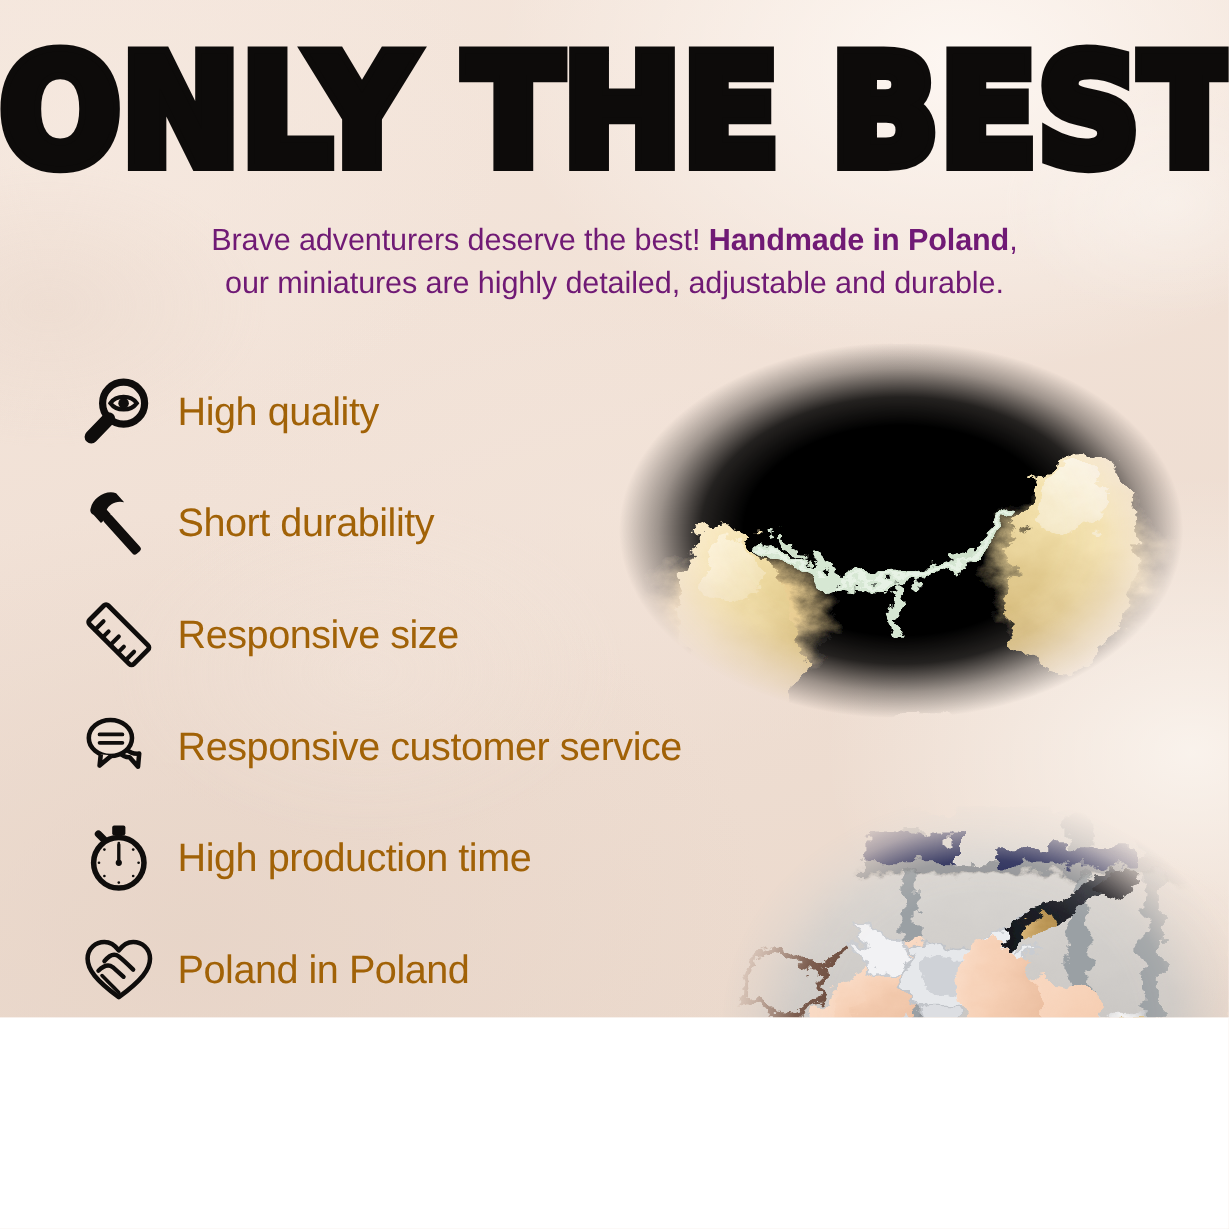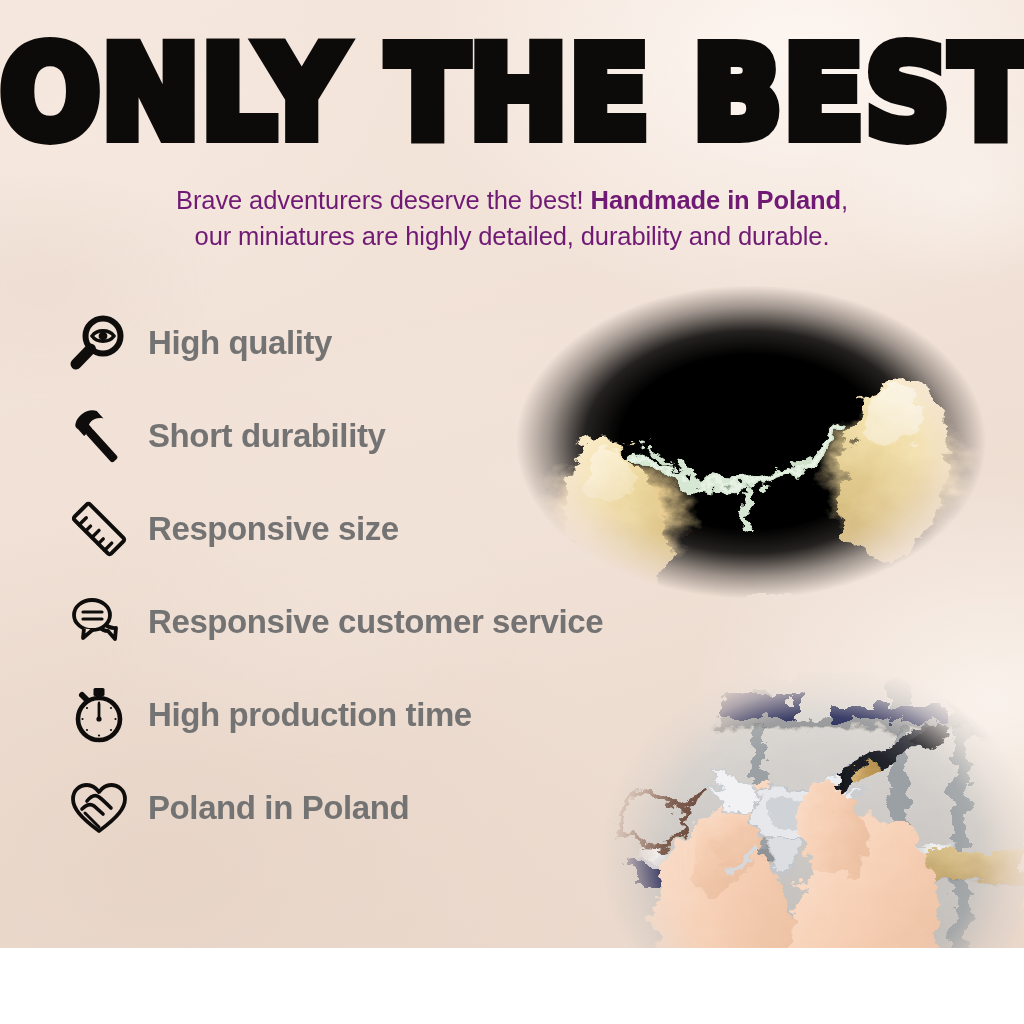--- a/index.html
+++ b/index.html
@@ -3,21 +3,21 @@
 <meta charset="utf-8">
 <style>
   html, body {
     margin: 0;
     padding: 0;
     background: #ffffff;
   }
   #canvas {
     position: relative;
     width: 1024px;
-    height: 948px;
+    height: 848px;
     overflow: hidden;
     font-family: "Liberation Sans", sans-serif;
     background: #efdfd3;
   }
 
   
   .bg-base {
     position: absolute;
     inset: 0;
     background:
@@ -93,22 +93,22 @@
     min-width: 62px;
     height: 62px;
     display: flex;
     align-items: center;
     justify-content: center;
     margin-right: 18px;
   }
   .f-icon svg { display: block; }
   .f-label {
     font-size: 33px;
-    font-weight: 700;
-    color: #737373;
+    font-weight: 400;
+    color: #a16207;
     letter-spacing: -0.4px;
     white-space: nowrap;
   }
 
   
   .photo {
     position: absolute;
     overflow: hidden;
   }
   .photo-inner {
@@ -274,21 +274,21 @@
                   background:linear-gradient(90deg,#d8b476,#b5904f);transform:rotate(-29deg);"></div>
     </div>
   </div>
 
   <div class="title-wrap">
     <span class="title">ONLY THE BEST</span>
   </div>
 
   <div class="subtitle">
     <span>Brave adventurers deserve the best! </span><b>Handmade in Poland</b><span>,</span><br>
-    <span>our miniatures are highly detailed, durability and durable.</span>
+    <span>our miniatures are highly detailed, adjustable and durable.</span>
   </div>
 
   <div class="features">
 
     <div class="feature">
       <span class="f-icon">
         <svg width="58" height="58" viewBox="0 0 58 58">
           <circle cx="33" cy="22" r="17.5" fill="none" stroke="#0f0d0c" stroke-width="6"></circle>
           <path d="M20.5 35 L 6 50" stroke="#0f0d0c" stroke-width="11" stroke-linecap="round"></path>
           <path d="M22 22 C 27 15, 39 15, 44 22 C 39 29, 27 29, 22 22 Z" fill="none" stroke="#0f0d0c" stroke-width="3.4"></path>

